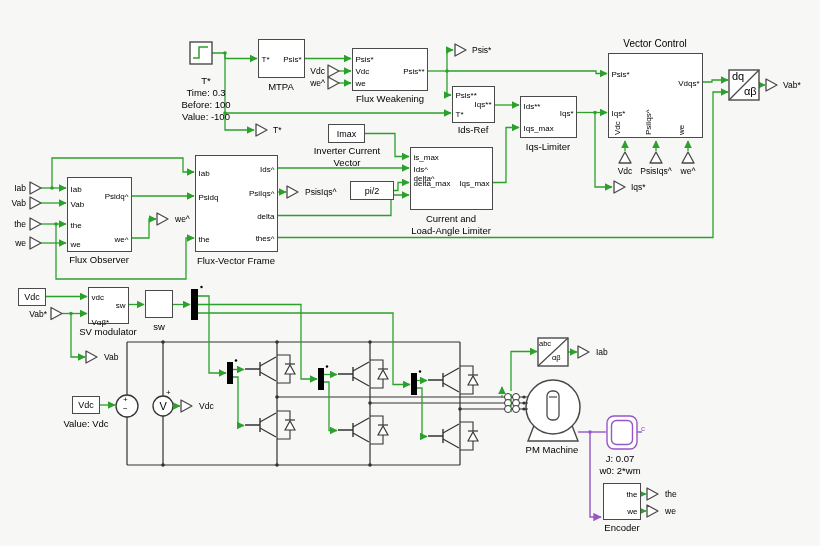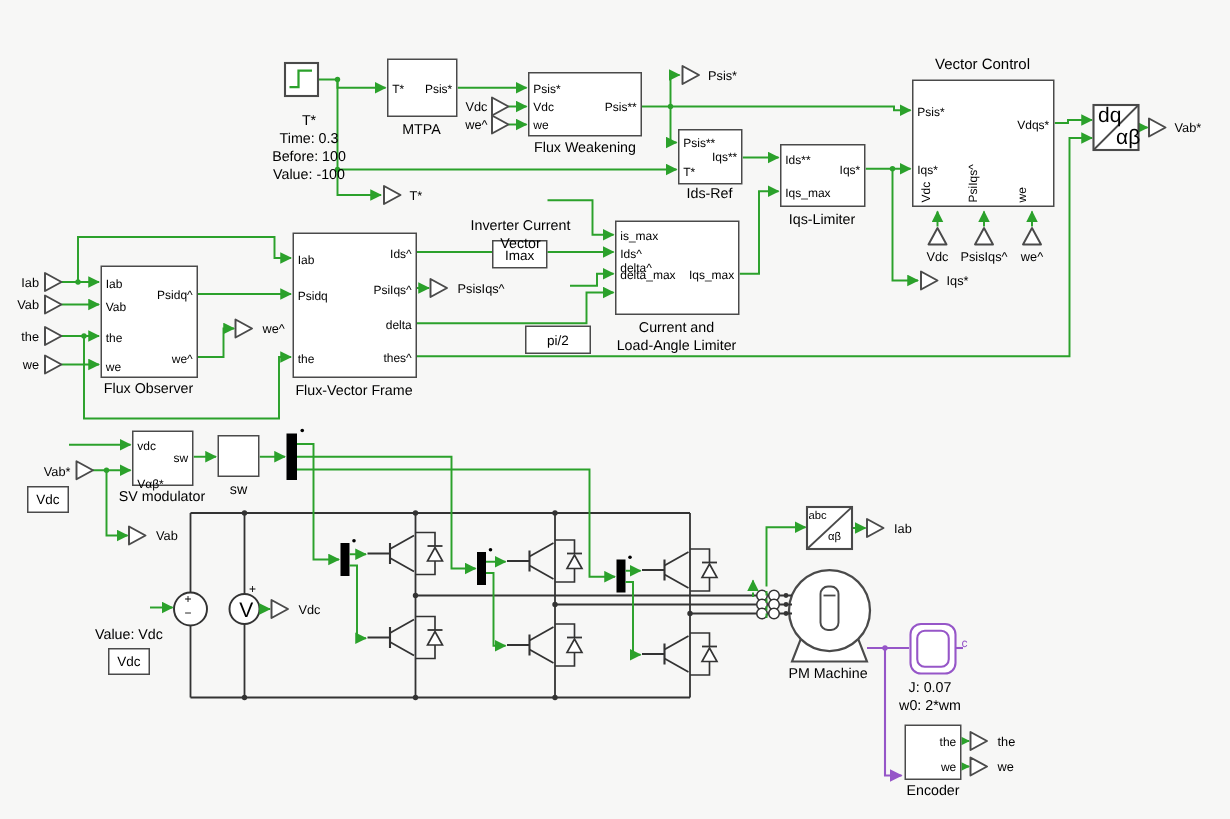--- a/index.html
+++ b/index.html
@@ -6,23 +6,23 @@
   #canvas{position:relative;width:820px;height:546px;background:#f7f7f6;
     font-family:"Liberation Sans",sans-serif;color:#000;overflow:hidden;}
   #wires{position:absolute;left:0;top:0;width:820px;height:546px;}
   .blk{position:absolute;background:#fff;border:1.4px solid #4a4a4a;box-sizing:border-box;}
   .pl{position:absolute;left:2.5px;font-size:8px;line-height:9px;white-space:nowrap;}
   .pr{position:absolute;right:2.5px;font-size:8px;line-height:9px;white-space:nowrap;text-align:right;}
   .cap{position:absolute;font-size:9.5px;line-height:11px;white-space:nowrap;transform:translateX(-50%);text-align:left;}
   .cap8{position:absolute;font-size:8.5px;line-height:10px;white-space:nowrap;transform:translateX(-50%);text-align:center;}
   .tl{position:absolute;font-size:8.5px;line-height:10px;white-space:nowrap;}
   .tr{position:absolute;font-size:8.5px;line-height:10px;white-space:nowrap;transform:translateX(-100%);}
-  .cval{position:absolute;display:flex;align-items:center;justify-content:center;font-size:9px;margin-top:36px;}
+  .cval{position:absolute;display:flex;align-items:center;justify-content:center;font-size:9px;}
   .vrot{position:absolute;bottom:2px;font-size:8px;white-space:nowrap;transform-origin:0 100%;transform:rotate(-90deg);}
-  .glyph{position:absolute;font-size:14px;line-height:9px;}
+  .glyph{position:absolute;font-size:11px;line-height:9px;}
   .title{font-size:10px;}
   .purple{color:#9656c8;}
 </style>
 </head>
 <body>
 
 <div id="canvas">
 
 <svg id="wires" xmlns="http://www.w3.org/2000/svg">
   <defs>

